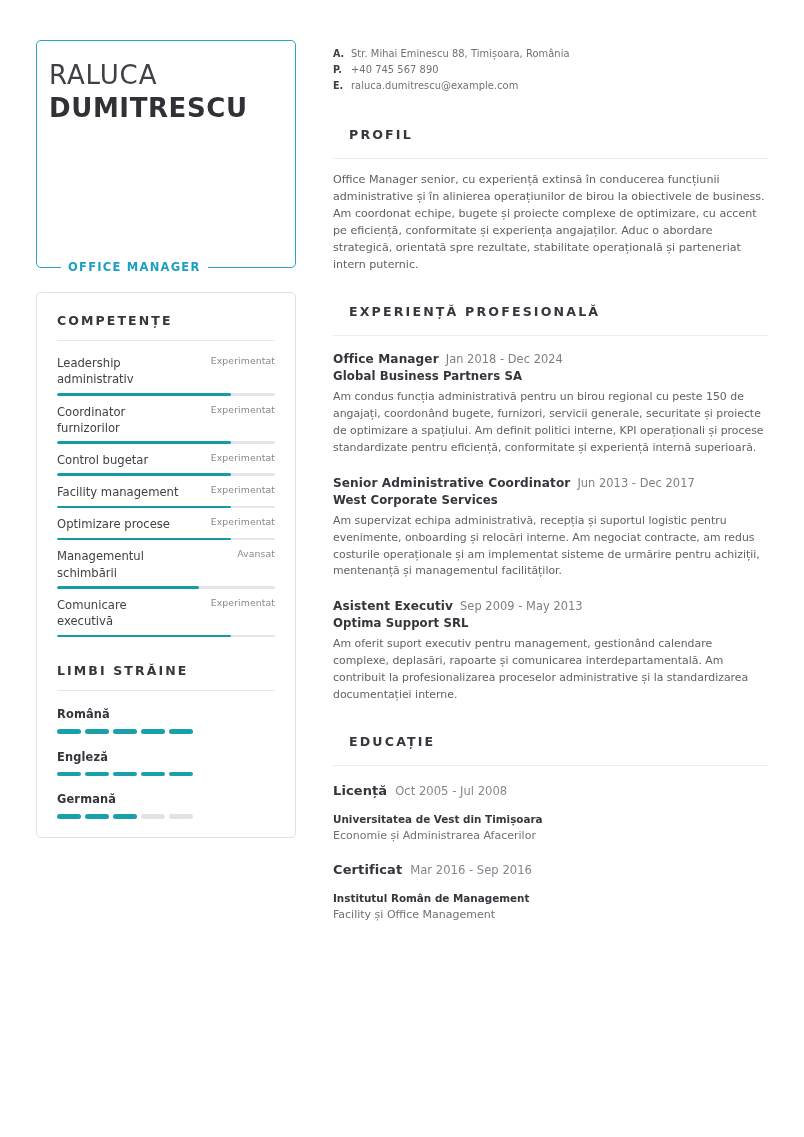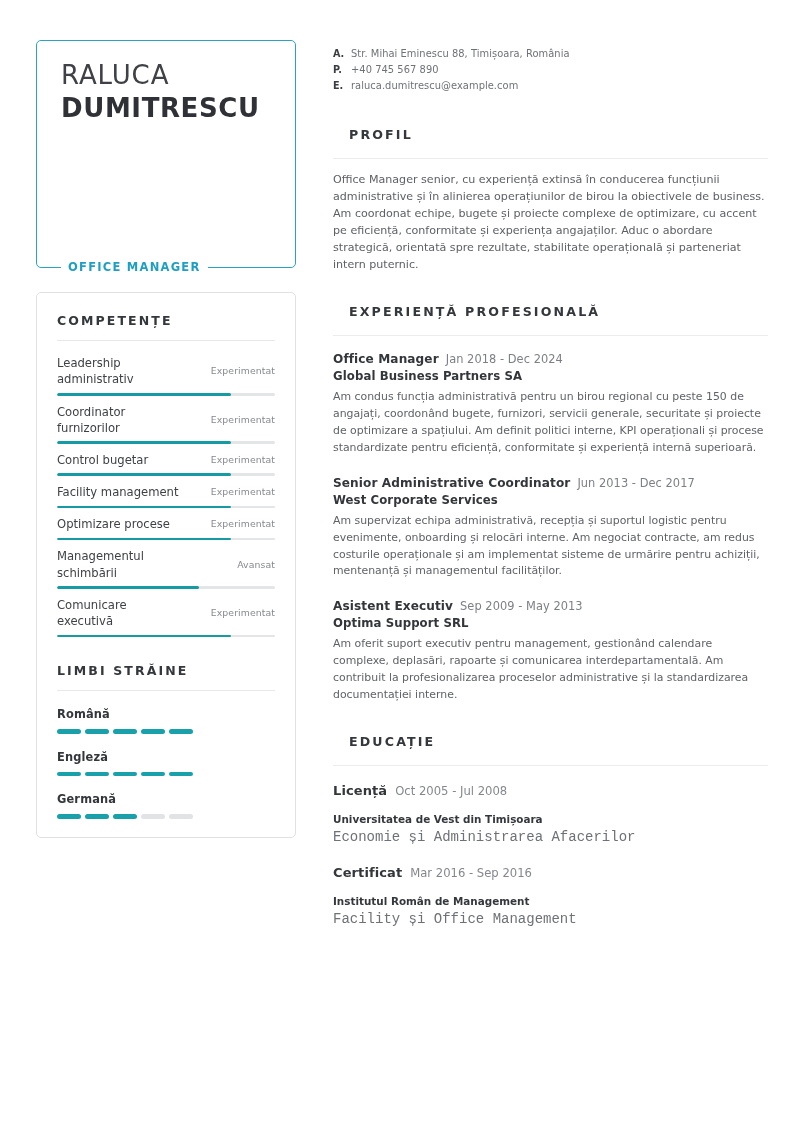--- a/index.html
+++ b/index.html
@@ -42,21 +42,21 @@
     position: relative;
     width: 260px;
     height: 228px;
     box-sizing: border-box;
     border: 1.3px solid #2ba3bf;
     border-radius: 5px;
     background: transparent;
   }
   .name-inner {
     position: absolute;
-    left: 24px;
+    left: 12px;
     top: 18px;
     right: 14px;
   }
   .name-first {
     font-size: 26px;
     font-weight: 400;
     color: #3f4146;
     letter-spacing: 0.9px;
     line-height: 1.28;
     white-space: nowrap;
@@ -115,21 +115,21 @@
     background: #e7e8ea;
     margin: 12px 0 6px 0;
   }
 
   
   .skill {
     padding-top: 8px;
   }
   .skill-top {
     display: flex;
-    align-items: center;
+    align-items: flex-start;
     justify-content: space-between;
     gap: 25px;
   }
   .skill-name {
     font-size: 11.6px;
     color: #3e4146;
     line-height: 1.42;
     max-width: 150px;
   }
   .skill-level {
@@ -296,24 +296,23 @@
     font-size: 11.6px;
     color: #84878d;
   }
   .edu-school {
     font-size: 10.4px;
     font-weight: 700;
     color: #34373c;
     margin-top: 15px;
   }
   .edu-field {
-    font-size: 14px;
+    font-size: 11px;
     color: #6e7177;
     margin-top: 4px;
-    font-family: Liberation Mono, monospace;
   }
 </style>
 </head>
 <body>
 
 <div class="page">
 
   <div class="left-col">
 
     <div class="name-box">

